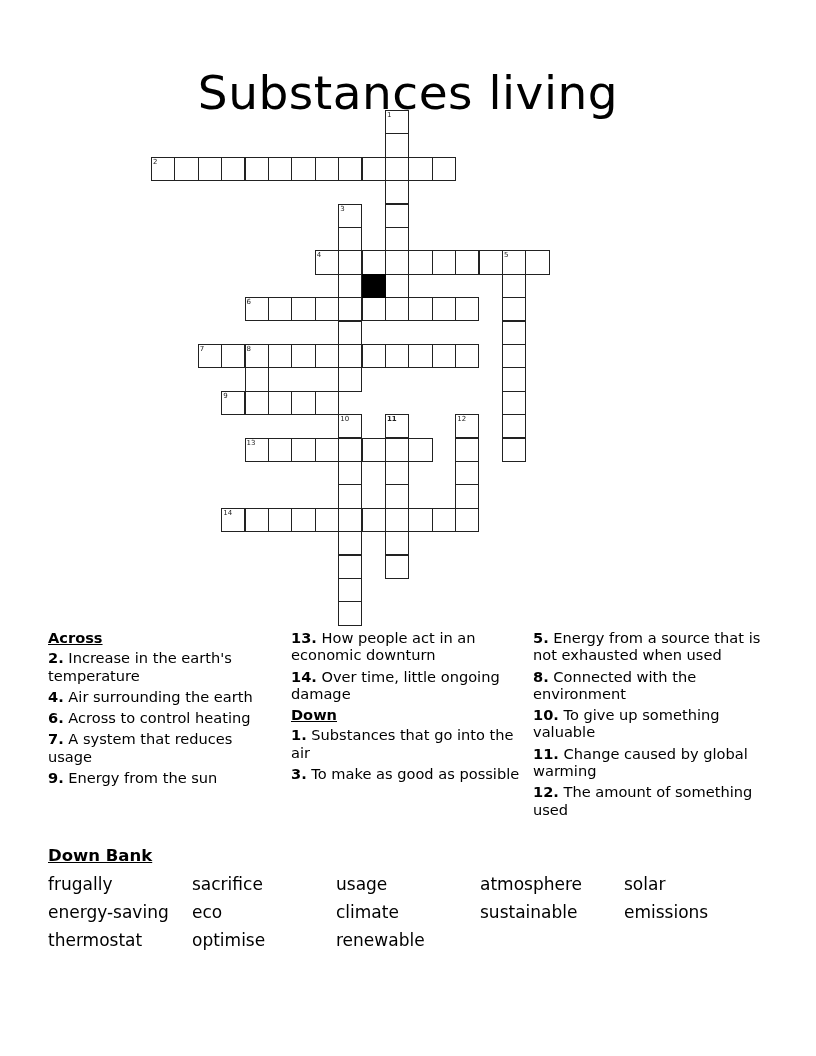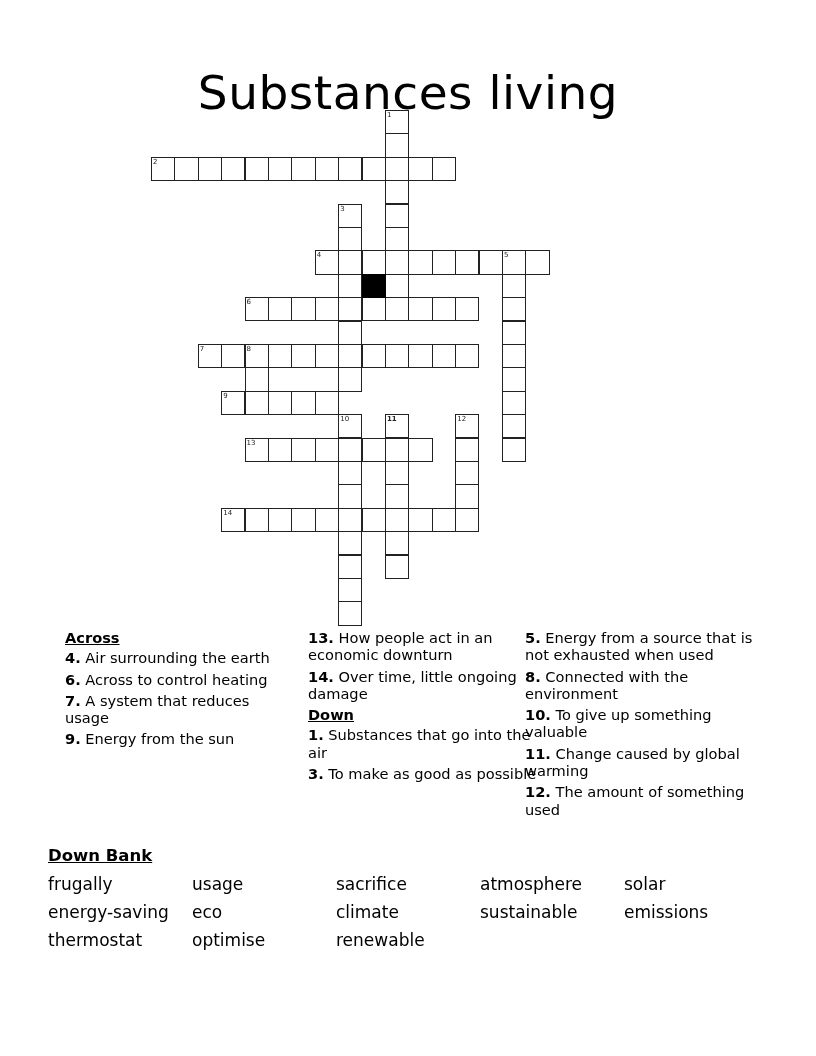--- a/index.html
+++ b/index.html
@@ -15,25 +15,25 @@
     .cell {
       position: absolute; box-sizing: border-box; width: 24.3px; height: 24.3px;
       border: 1.3px solid #222; background: #fff;
     }
     .cell.black { background: #000; border-color: #000; }
     .cell .num {
       position: absolute; left: 1px; top: 0px; font-size: 7px; line-height: 8px;
       font-family: "DejaVu Sans", sans-serif; color: #222;
     }
     .clues {
-      position: absolute; top: 629px; font-size: 14.6px; line-height: 17.3px; margin-left: 17px;
+      position: absolute; top: 629px; font-size: 14.6px; line-height: 17.3px;
     }
     .col1 { left: 48px; width: 232px; }
     .col2 { left: 291px; width: 232px; }
-    .col3 { left: 508px; width: 232px; }
+    .col3 { left: 533px; width: 232px; }
     .section-head {
       font-weight: bold; text-decoration: underline; margin-bottom: 3px;
     }
     .clue { margin-bottom: 4px; }
     .clue b { font-weight: bold; }
     .wordbank-title {
       position: absolute; left: 48px; top: 846px; font-size: 16.5px; font-weight: bold;
       text-decoration: underline;
     }
     .wordbank {
@@ -179,20 +179,21 @@
     <div class="cell" style="left: 291.4px; top: 507.8px;"></div>
     <div class="cell" style="left: 314.8px; top: 507.8px;"></div>
     <div class="cell" style="left: 361.6px; top: 507.8px;"></div>
     <div class="cell" style="left: 408.4px; top: 507.8px;"></div>
     <div class="cell" style="left: 431.8px; top: 507.8px;"></div>
     <div class="cell black" style="left: 361.6px; top: 273.8px;"></div>
   </div>
 
 <div class="clues col1">
   <div class="section-head">Across</div>
+  <div class="clue"><b>2.</b> <span>Increase in the earth's temperature</span></div>
   <div class="clue"><b>4.</b> <span>Air surrounding the earth</span></div>
   <div class="clue"><b>6.</b> <span>Across to control heating</span></div>
   <div class="clue"><b>7.</b> <span>A system that reduces usage</span></div>
   <div class="clue"><b>9.</b> <span>Energy from the sun</span></div>
 </div>
 
 <div class="clues col2">
   <div class="clue"><b>13.</b> <span>How people act in an economic downturn</span></div>
   <div class="clue"><b>14.</b> <span>Over time, little ongoing damage</span></div>
   <div class="section-head">Down</div>
@@ -204,22 +205,22 @@
   <div class="clue"><b>5.</b> <span>Energy from a source that is not exhausted when used</span></div>
   <div class="clue"><b>8.</b> <span>Connected with the environment</span></div>
   <div class="clue"><b>10.</b> <span>To give up something valuable</span></div>
   <div class="clue"><b>11.</b> <span>Change caused by global warming</span></div>
   <div class="clue"><b>12.</b> <span>The amount of something used</span></div>
 </div>
 
 <div class="wordbank-title">Down Bank</div>
 <div class="wordbank">
   <span>frugally</span>
+  <span>sacrifice</span>
   <span>usage</span>
-  <span>sacrifice</span>
   <span>atmosphere</span>
   <span>solar</span>
   <span>energy-saving</span>
   <span>eco</span>
   <span>climate</span>
   <span>sustainable</span>
   <span>emissions</span>
   <span>thermostat</span>
   <span>optimise</span>
   <span>renewable</span>

